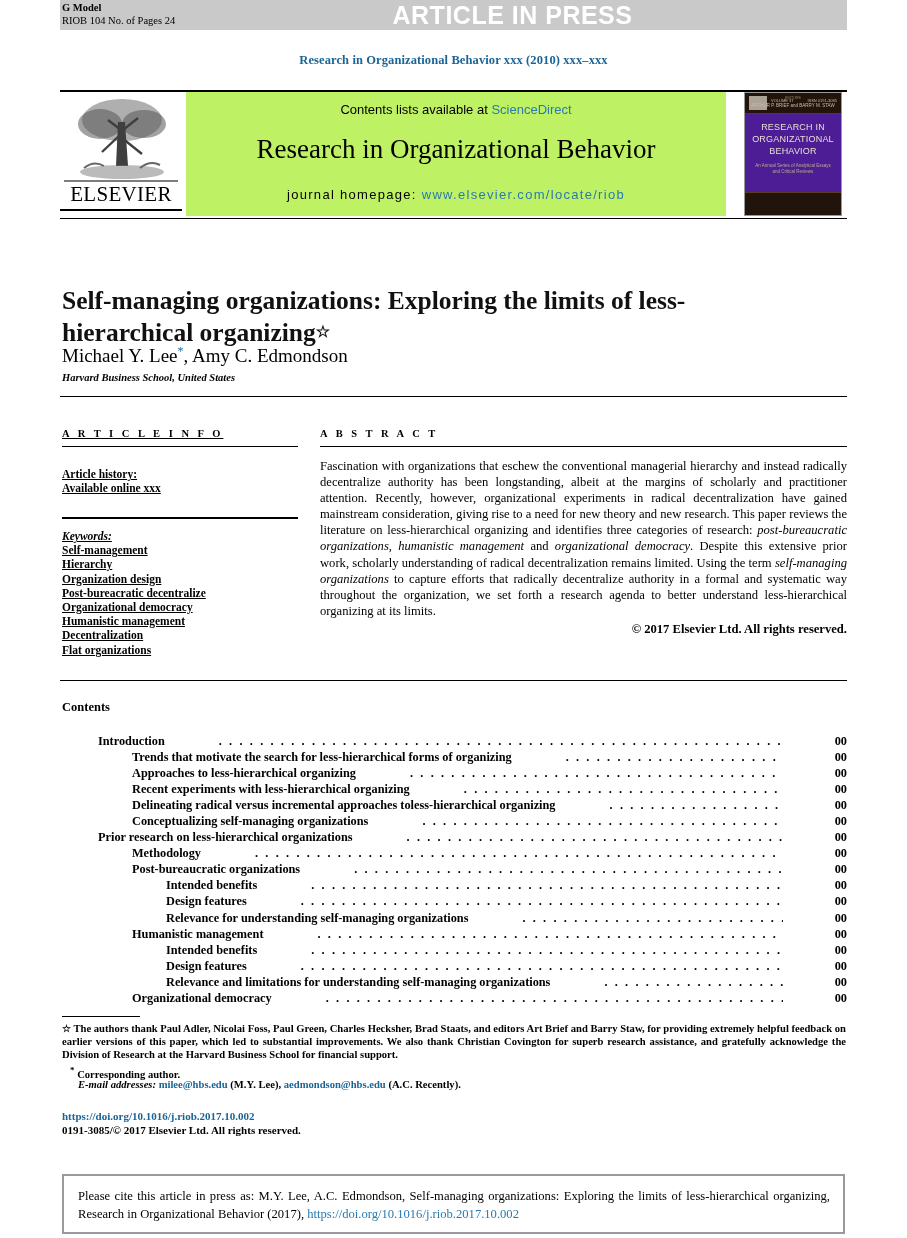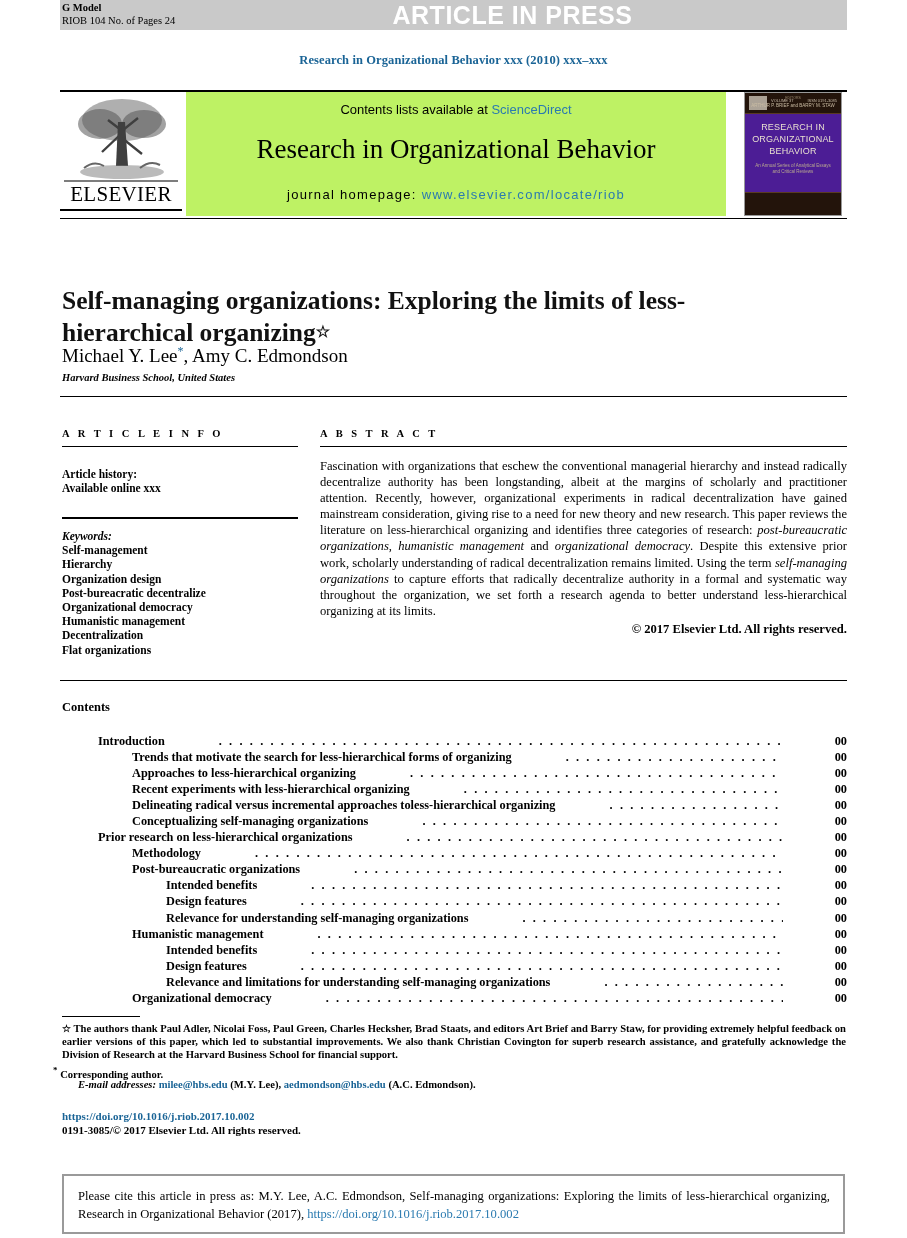--- a/index.html
+++ b/index.html
@@ -271,20 +271,21 @@
     width: 787px;
     height: 1px;
     background: #000;
   }
 
   
   .col-info {
     position: absolute;
     left: 62px; top: 428px;
     width: 236px;
+    text-decoration: underline;
   }
   .col-abs {
     position: absolute;
     left: 320px; top: 428px;
     width: 527px;
   }
   .secthead {
     font-family: "Liberation Serif", serif;
     font-weight: bold;
     font-size: 10.5px;
@@ -378,21 +379,21 @@
     left: 62px; top: 1022px;
     width: 784px;
     font-size: 10.6px;
     line-height: 13.2px;
     text-align: justify;
     font-weight: bold;
   }
   .fn-ack .mark { font-size: 10px; }
   .fn-corr {
     position: absolute;
-    left: 53px; top: 1064px;
+    left: 70px; top: 1064px;
     font-size: 10.6px;
     line-height: 13.2px;
     font-weight: bold;
   }
   .fn-corr sup { font-size: 9px; }
   .fn-email {
     position: absolute;
     left: 78px; top: 1078px;
     font-size: 10.6px;
     line-height: 13.2px;
@@ -615,21 +616,21 @@
     <div class="toc-row lvl2">
         <span class="lbl">Organizational democracy</span>
         <span class="dots">. . . . . . . . . . . . . . . . . . . . . . . . . . . . . . . . . . . . . . . . . . . . . . . . . . . . . . . . . . . . . . . . . . . . . . . . . . . . . . . . . . . . . . . . . . . . . . . . . . . . . . . . . . . . . . . . . .</span>
         <span class="pg">00</span>
       </div>
   </div>
 
   <div class="fn-rule"></div>
   <div class="fn-ack"><span class="mark">☆</span> <span>The authors thank Paul Adler, Nicolai Foss, Paul Green, Charles Hecksher, Brad Staats, and editors Art Brief and Barry Staw, for providing extremely helpful feedback on earlier versions of this paper, which led to substantial improvements. We also thank Christian Covington for superb research assistance, and gratefully acknowledge the Division of Research at the Harvard Business School for financial support.</span></div>
   <div class="fn-corr"><sup>*</sup> <span>Corresponding author.</span></div>
-  <div class="fn-email"><i>E-mail addresses:</i> <span class="lnk">milee@hbs.edu</span> <span>(M.Y. Lee)</span><span>, </span><span class="lnk">aedmondson@hbs.edu</span> <span>(A.C. Edmondson).</span></div>
+  <div class="fn-email"><i>E-mail addresses:</i> <span class="lnk">milee@hbs.edu</span> <span>(M.Y. Lee)</span><span>, </span><span class="lnk">aedmondson@hbs.edu</span> <span>(A.C. Recently).</span></div>
   <div class="doi">https://doi.org/10.1016/j.riob.2017.10.002</div>
   <div class="issn">0191-3085/© 2017 Elsevier Ltd. All rights reserved.</div>
 
   <div class="citebox">
     <div class="citetext"><span>Please cite this article in press as: M.Y. Lee, A.C. Edmondson, Self-managing organizations: Exploring the limits of less-hierarchical organizing, Research in Organizational Behavior (2017), </span><span class="lnk">https://doi.org/10.1016/j.riob.2017.10.002</span></div>
   </div>
 
 </div>
 
 </body></html>

